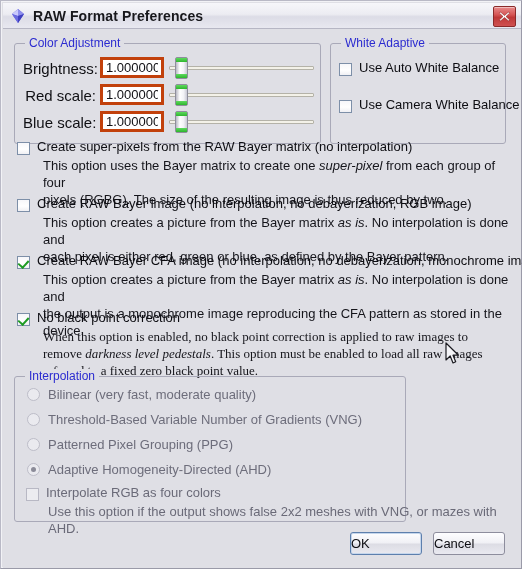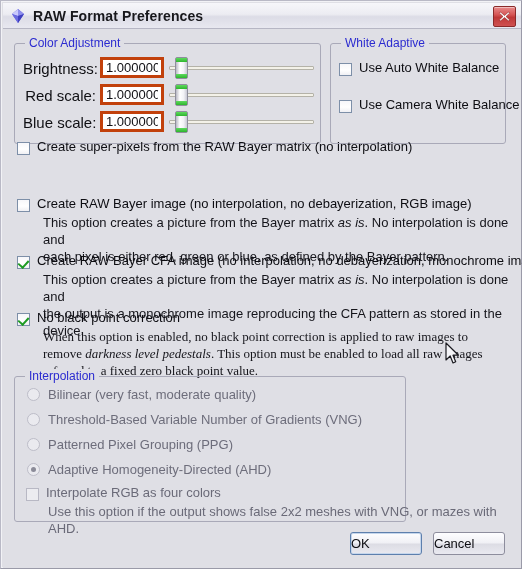--- a/index.html
+++ b/index.html
@@ -323,20 +323,24 @@
     </div>
     <div class="chk-row" style="left:336px; top:68px;">
       <span class="chk-box"></span>
       <span class="chk-label">Use Camera White Balance</span>
     </div>
 
     <div class="chk-row" style="left:14px; top:110px;">
       <span class="chk-box"></span>
       <span class="chk-label">Create super-pixels from the RAW Bayer matrix (no interpolation)</span>
     </div>
+    <div class="desc" style="left:40px; top:128px; width:470px;">
+      <span>This option uses the Bayer matrix to create one </span><i>super-pixel</i><span> from each group of four</span><br>
+      <span>pixels (RGBG). The size of the resulting image is thus reduced by two.</span>
+    </div>
 
     <div class="chk-row" style="left:14px; top:167px;">
       <span class="chk-box"></span>
       <span class="chk-label">Create RAW Bayer image (no interpolation, no debayerization, RGB image)</span>
     </div>
     <div class="desc" style="left:40px; top:185px; width:470px;">
       <span>This option creates a picture from the Bayer matrix </span><i>as is</i><span>. No interpolation is done and</span><br>
       <span>each pixel is either red, green or blue, as defined by the Bayer pattern.</span>
     </div>
 

